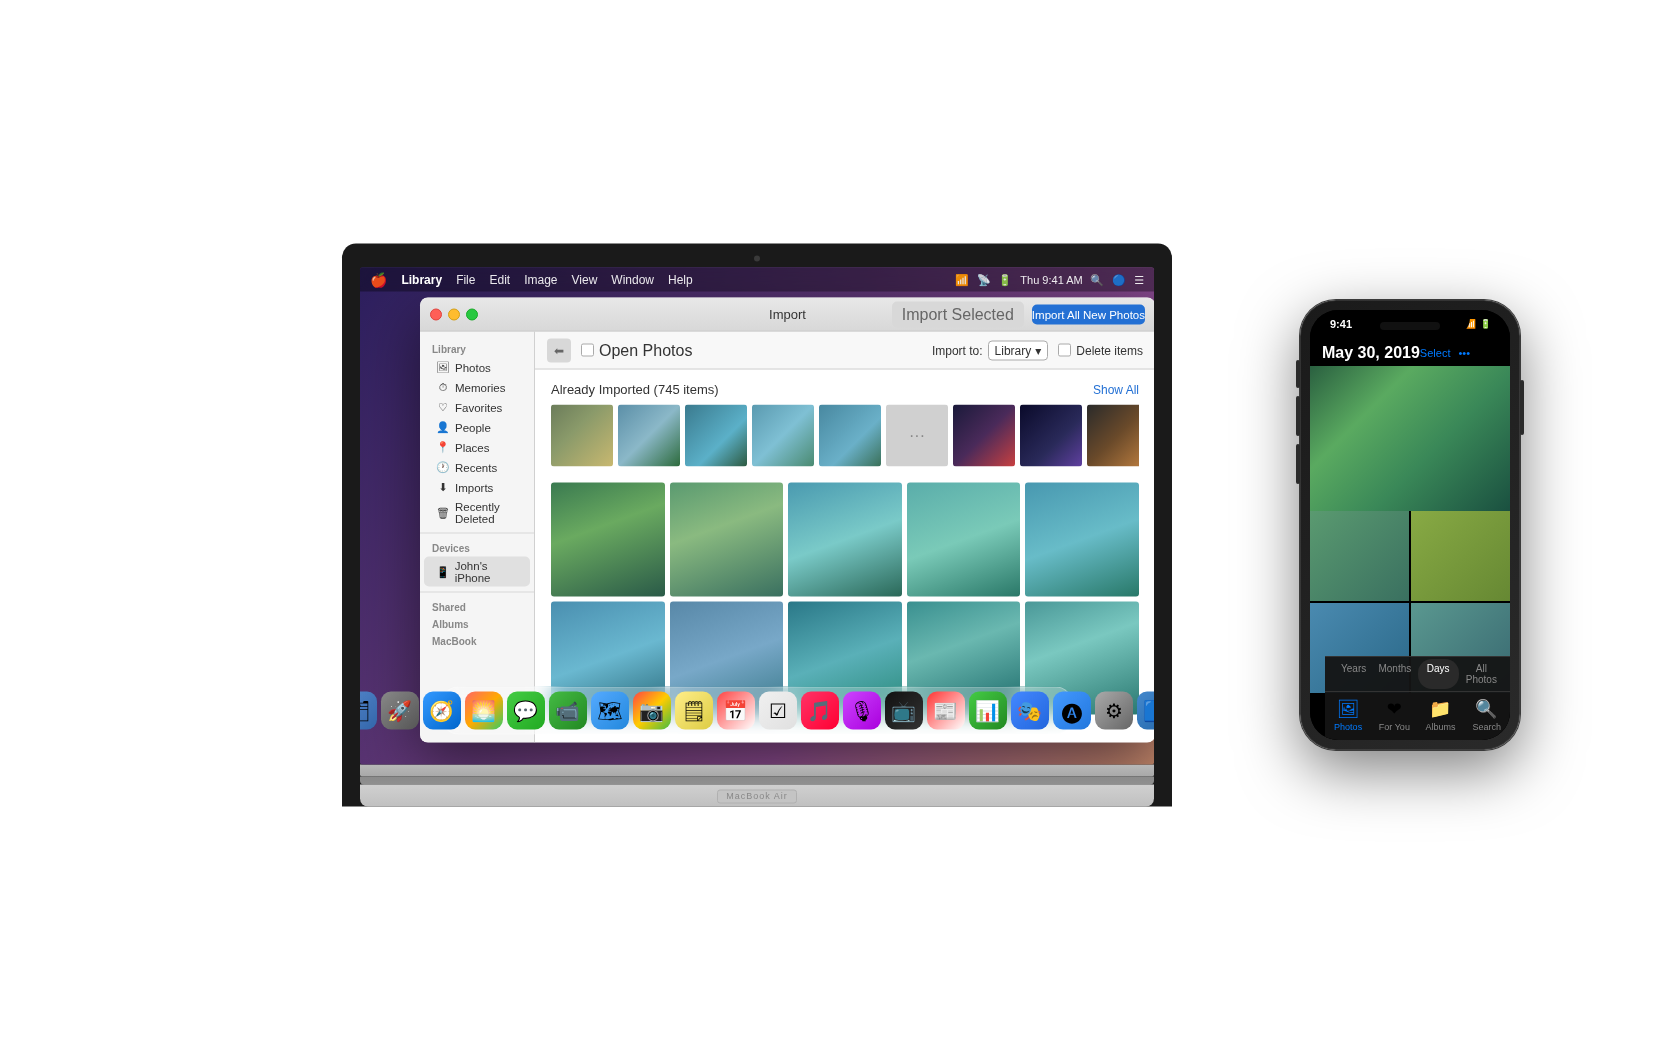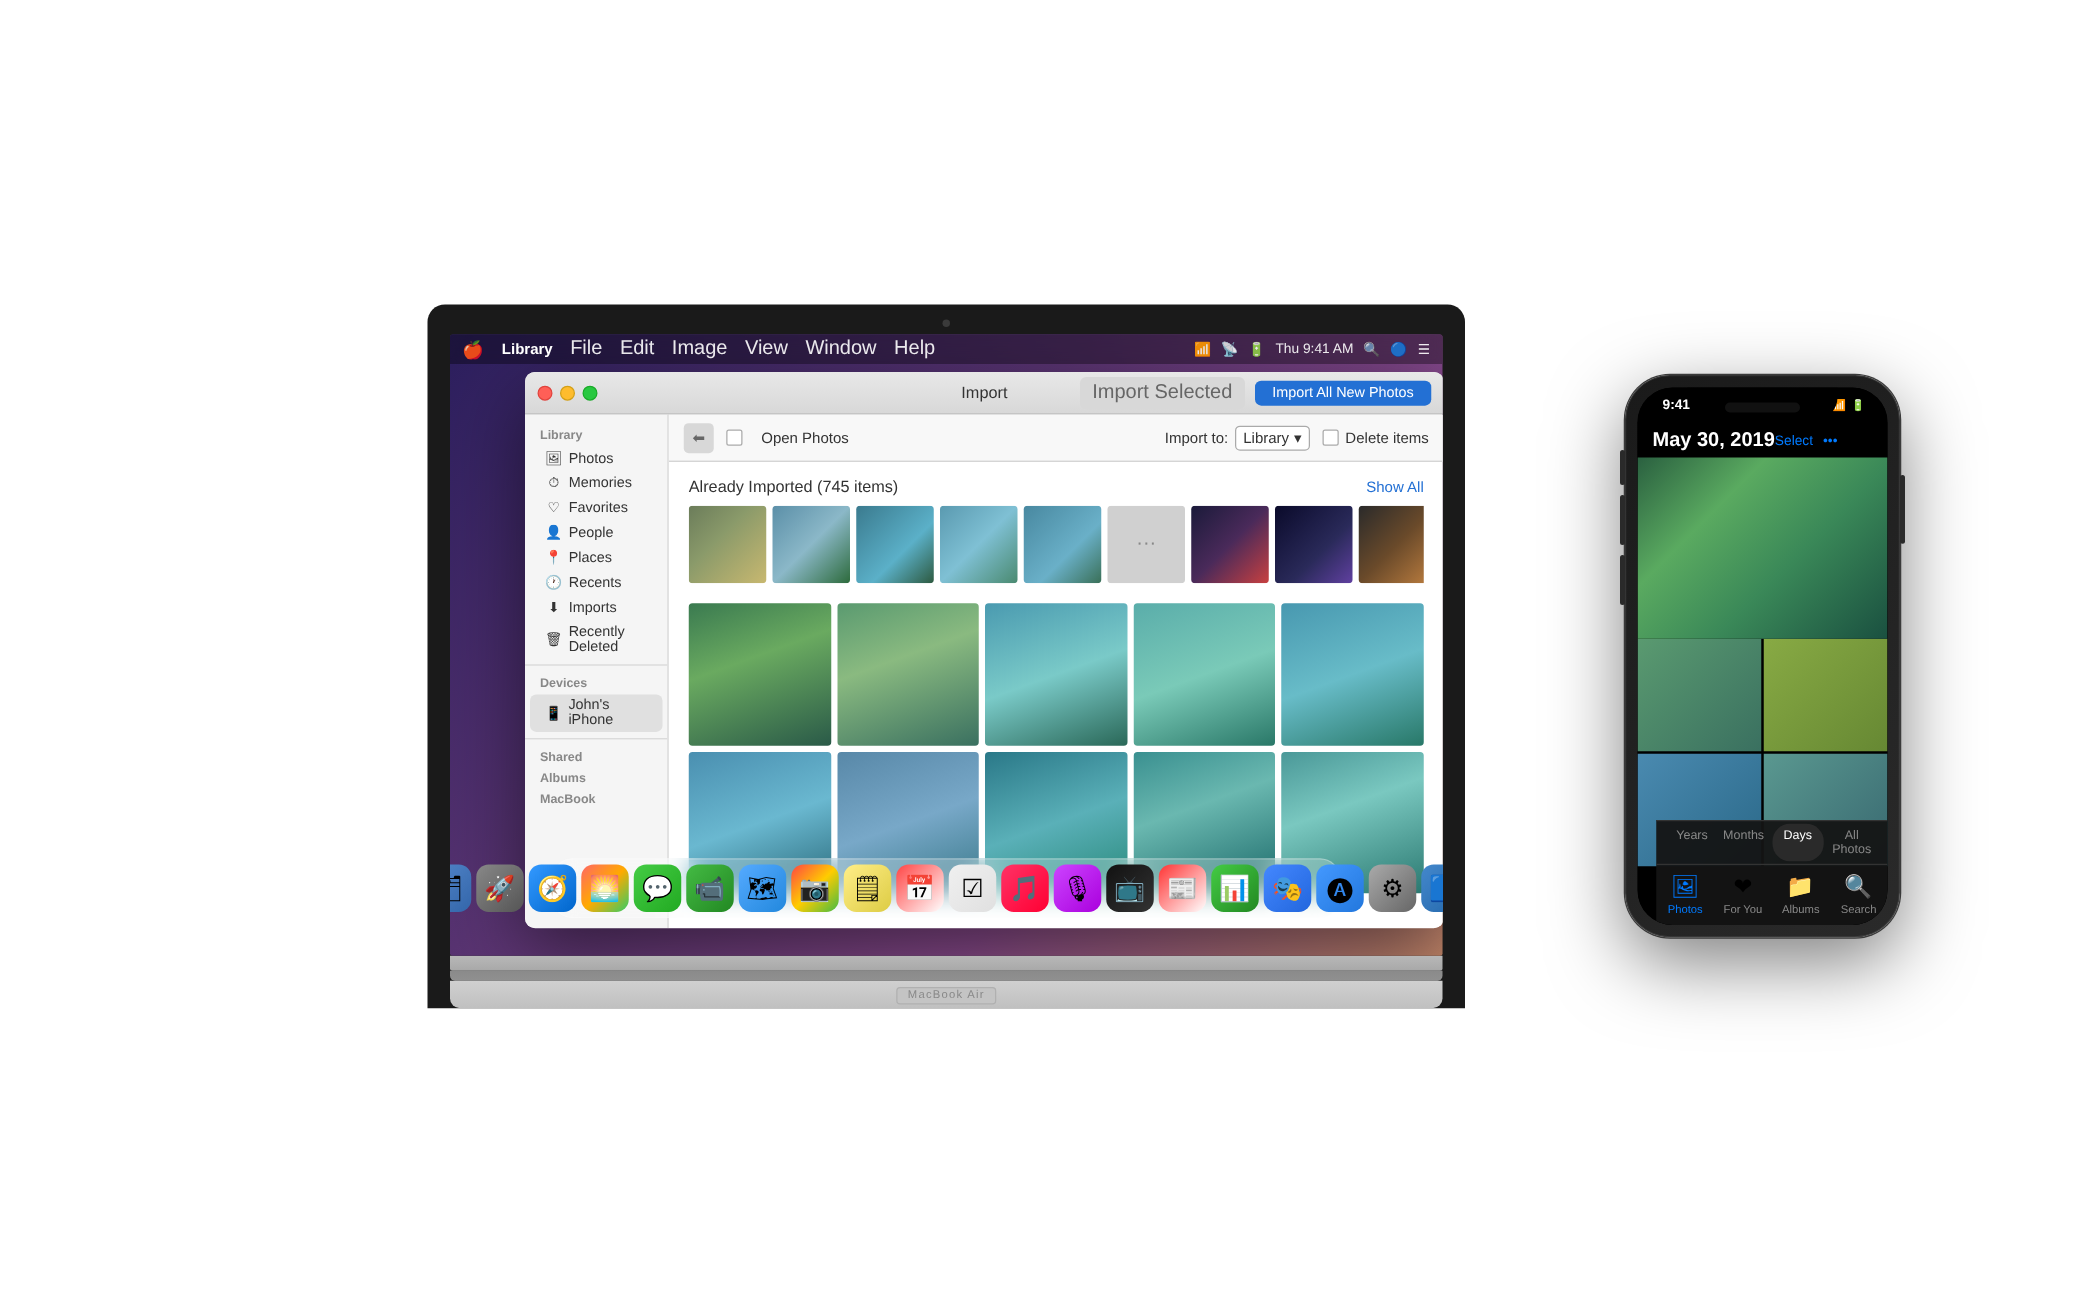--- a/index.html
+++ b/index.html
@@ -73,21 +73,21 @@
       opacity: 0.9;
     }
 
     .menubar-app-name {
       font-size: 12px;
       font-weight: 600;
       color: white;
     }
 
     .menubar-item {
-      font-size: 16px;
+      font-size: 12px;
       color: white;
       opacity: 0.9;
     }
 
     .menubar-right {
       position: absolute;
       right: 10px;
       top: 0;
       height: 24px;
       display: flex;
@@ -240,22 +240,22 @@
       display: flex;
       align-items: center;
       justify-content: center;
       font-size: 12px;
       color: #666;
     }
 
     .toolbar-checkbox-label {
       display: flex;
       align-items: center;
-      gap: 15px;
-      font-size: 12px;
+      gap: 5px;
+      font-size: 16px;
       color: #333;
     }
 
     .toolbar-checkbox {
       width: 13px;
       height: 13px;
       border: 1px solid #aaa;
       border-radius: 2px;
       background: white;
     }
@@ -292,21 +292,21 @@
       margin-left: auto;
       padding: 4px 10px;
       background: #d8d8d8;
       border-radius: 5px;
       font-size: 16px;
       color: #666;
       cursor: pointer;
     }
 
     .import-all-btn {
-      padding: 4px 14px;
+      padding: 4px 0;
       background: #2370d4;
       border-radius: 5px;
       font-size: 11.5px;
       color: white;
       cursor: pointer;
       font-weight: 500;
     }
 
     
     .import-scroll {

